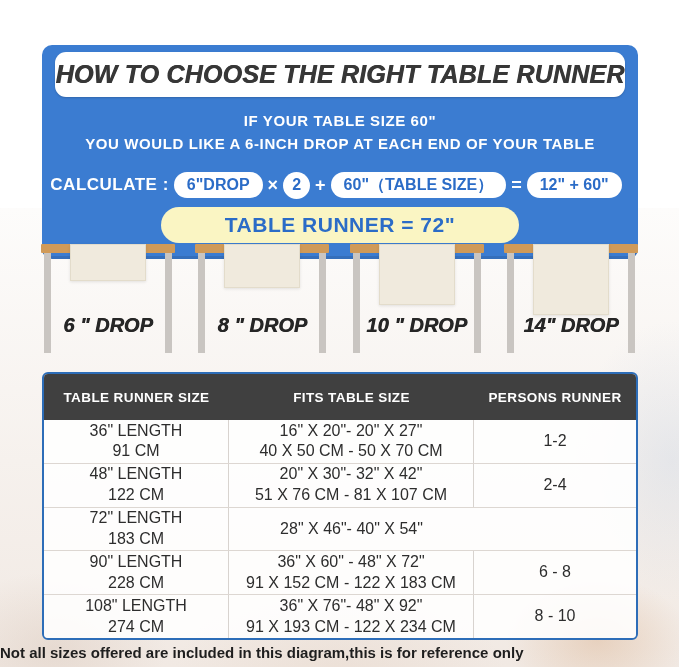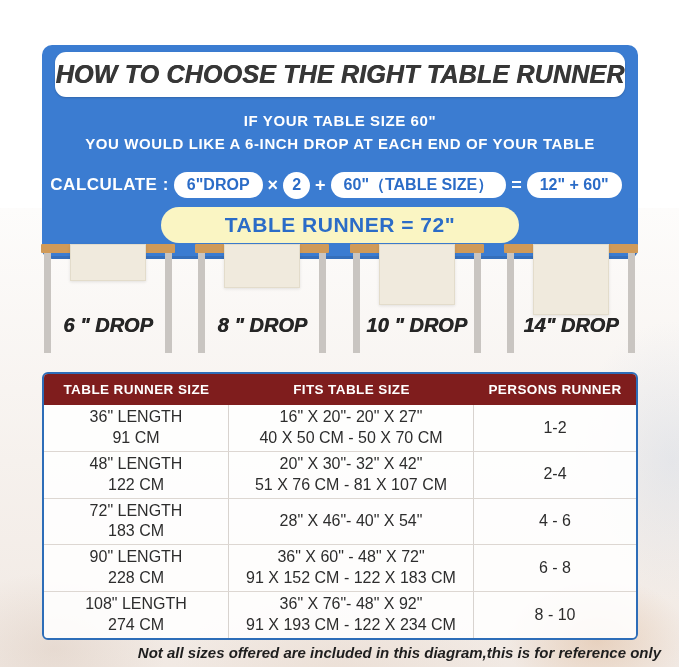--- a/index.html
+++ b/index.html
@@ -86,42 +86,42 @@
   }
 
   
   .size-table {
     position:absolute; left:42px; top:372px; width:596px; height:268px;
     border:2px solid #2d6db8; border-radius:6px; overflow:hidden;
     display:flex; flex-direction:column;
     background:rgba(255,255,255,0.55);
   }
   .thead {
-    height:31px; background:#7f1d1d; display:grid;
+    height:46px; background:#404040; display:grid;
     grid-template-columns:185px 245px 1fr;
   }
   .thead .th {
     display:flex; align-items:center; justify-content:center;
     color:#ffffff; font-size:13.5px; font-weight:bold; letter-spacing:0.4px;
   }
   .tbody { flex:1; display:flex; flex-direction:column; }
   .trow {
     flex:1; display:grid; grid-template-columns:185px 245px 1fr;
     background:rgba(255,255,255,0.72); border-top:1px solid #ddd7d2;
   }
   .trow:first-child { border-top:none; }
   .td {
     display:flex; flex-direction:column; align-items:center; justify-content:center;
     color:#2d2d2d; font-size:16px; line-height:1.3; border-right:1px solid #d8d3cf;
     text-align:center;
   }
   .td:last-child { border-right:none; }
 
   .note-bar {
-    position:absolute; left:0; right:18px; top:644px; text-align:right;font-style:italic;
+    position:absolute; left:0; right:0; top:644px; text-align:left;
   }
   .note-bar span { font-size:15px; font-weight:bold; color:#1e1e1e; }
 </style>
 </head>
 <body>
 
 <div class="bg-photo"></div>
 
 <div class="blue-panel">
   <div class="title-banner">
@@ -214,23 +214,20 @@
     </div>
 
     <div class="trow">
       <div class="td">
         <span>72" LENGTH</span>
         <span>183 CM</span>
       </div>
       <div class="td">
         <span>28" X 46"- 40" X 54"</span>
       </div>
-      <div class="td">
-        <span>4 - 6</span>
-      </div>
     </div>
 
     <div class="trow">
       <div class="td">
         <span>90" LENGTH</span>
         <span>228 CM</span>
       </div>
       <div class="td">
         <span>36" X 60" - 48" X 72"</span>
         <span>91 X 152 CM - 122 X 183 CM</span>

